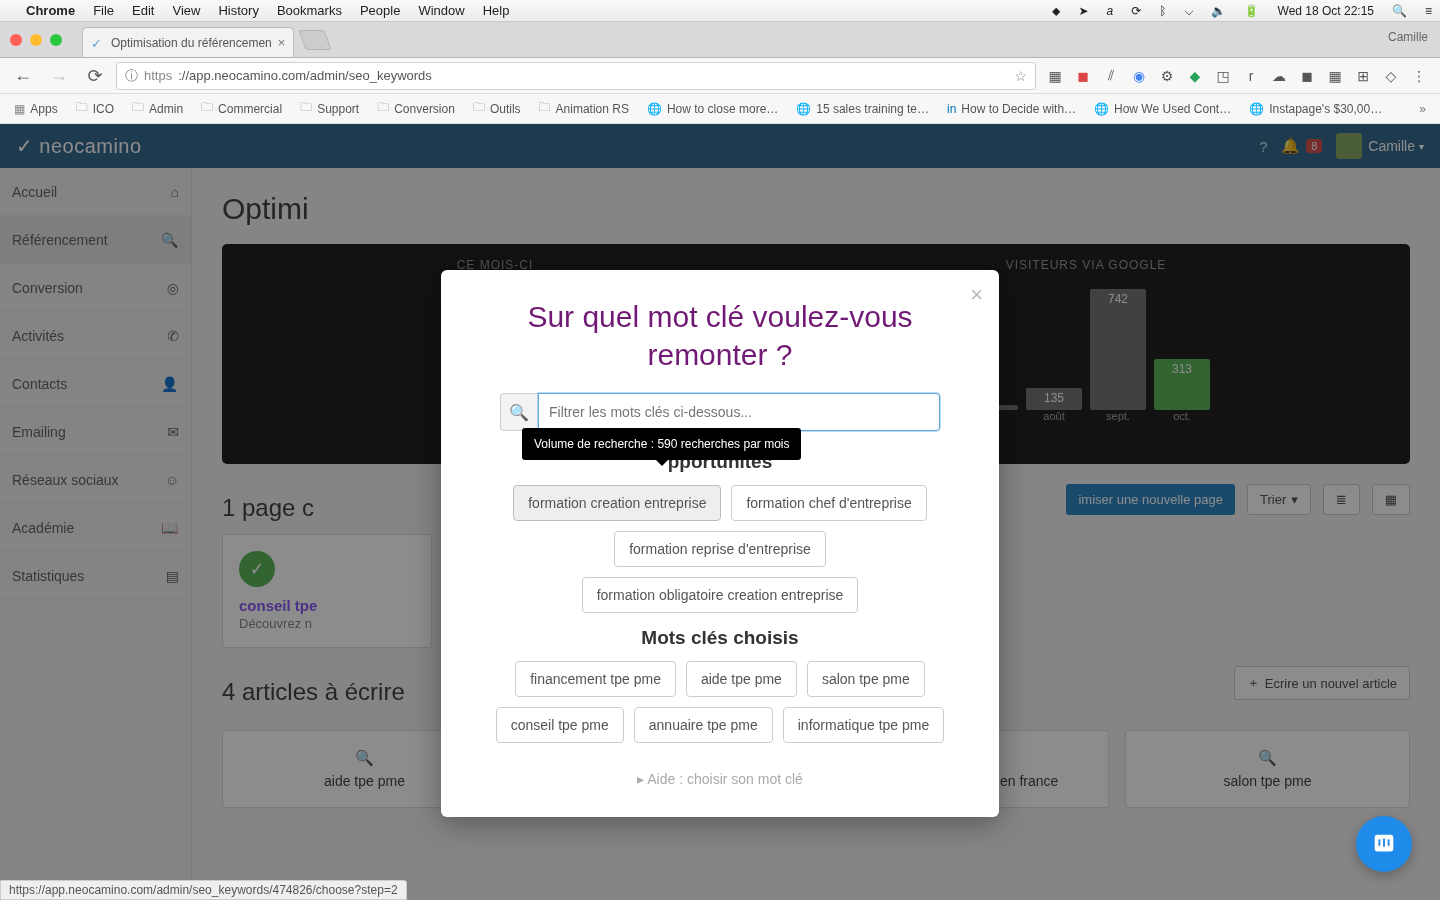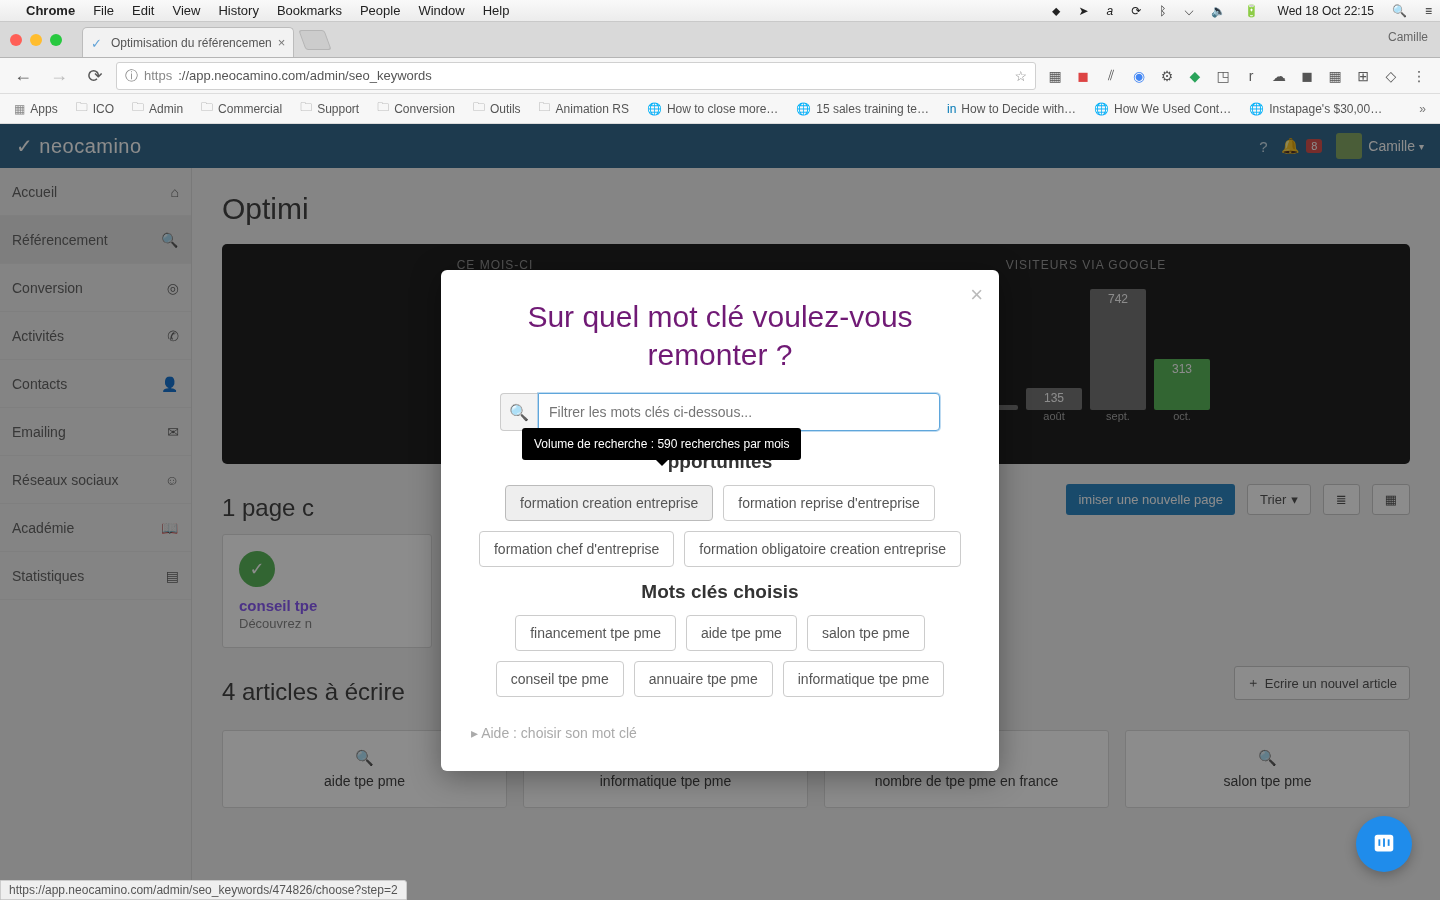--- a/index.html
+++ b/index.html
@@ -86,21 +86,21 @@
 .modal h2{font-size:30px;font-weight:300;color:#701a75;text-align:center;line-height:1.25;margin-bottom:20px}
 .search-wrap{display:flex;margin:0 auto 20px;width:440px}
 .search-ic{width:38px;height:38px;border:1px solid #ccc;border-right:none;border-radius:4px 0 0 4px;display:flex;align-items:center;justify-content:center;color:#888;background:#f3f3f3}
 .search-input{flex:1;height:38px;border:1px solid #5fa6db;border-radius:0 4px 4px 0;padding:0 10px;font-size:14px;outline:none;box-shadow:0 0 0 1px rgba(95,166,219,.4)}
 .modal h3{font-size:19px;font-weight:600;color:#333;text-align:center;margin:14px 0 12px}
 .chips{display:flex;flex-wrap:wrap;gap:10px;justify-content:center}
 .chip{background:#fff;border:1px solid #ccc;border-radius:4px;padding:9px 14px;font-size:14px;color:#555}
 .chip.hover{background:#eee;border-color:#bbb}
 .tooltip{position:absolute;background:#000;color:#fff;font-size:12px;padding:8px 12px;border-radius:3px;text-align:center;line-height:1.35;white-space:nowrap}
 .tooltip::after{content:"";position:absolute;bottom:-6px;left:50%;transform:translateX(-50%);border:6px solid transparent;border-top-color:#000;border-bottom:none}
-.help-link{text-align:left;color:#aaa;font-size:14px;margin-top:28px}
+.help-link{text-align:center;color:#aaa;font-size:14px;margin-top:28px}
 
 .status-bar{position:absolute;left:0;bottom:0;height:20px;background:#efefef;border:1px solid #ccc;padding:0 8px;font-size:12px;color:#555;display:flex;align-items:center;z-index:20;border-radius:0 3px 0 0}
 
 .intercom{position:absolute;right:28px;bottom:28px;width:56px;height:56px;border-radius:50%;background:#1f8ceb;display:flex;align-items:center;justify-content:center;z-index:20;box-shadow:0 4px 12px rgba(0,0,0,.25)}
 .intercom svg{width:26px;height:26px;fill:#fff}
 </style>
 </head>
 <body>
 
 <div class="mac-menu">
@@ -377,22 +377,22 @@
     <div class="search-wrap">
       <div class="search-ic">🔍</div>
       <input class="search-input" placeholder="Filtrer les mots clés ci-dessous..." style="">
     </div>
 
     <div class="tooltip" style="top:158px;left:81px">Volume de recherche : 590 recherches par mois</div>
 
     <h3 style="margin-top:0">pportunités</h3>
     <div class="chips" id="opps">
         <div class="chip hover">formation creation entreprise</div>
+        <div class="chip">formation chef d'entreprise</div>
         <div class="chip">formation reprise d'entreprise</div>
-        <div class="chip">formation chef d'entreprise</div>
         <div class="chip">formation obligatoire creation entreprise</div>
       </div>
 
     <h3>Mots clés choisis</h3>
     <div class="chips" id="chosen">
         <div class="chip">financement tpe pme</div>
         <div class="chip">aide tpe pme</div>
         <div class="chip">salon tpe pme</div>
         <div class="chip">conseil tpe pme</div>
         <div class="chip">annuaire tpe pme</div>

